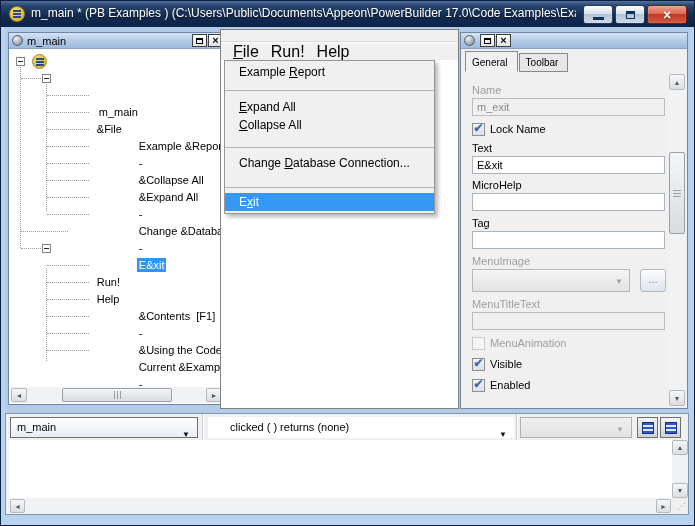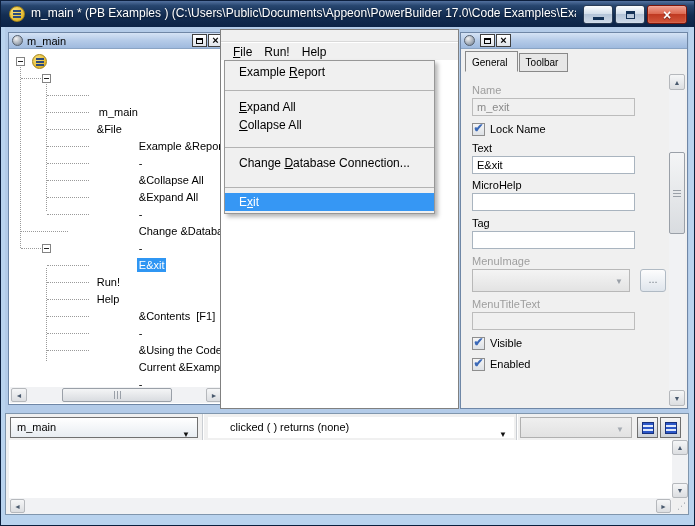--- a/index.html
+++ b/index.html
@@ -84,42 +84,42 @@
 
   .pt-hscroll { position:absolute; left:1px; right:1px; bottom:1px; height:16px; background:#f1f2f4; }
   .pt-hscroll .left  { left:1px; top:1px; width:16px; height:14px; }
   .pt-hscroll .right { right:1px; top:1px; width:16px; height:14px; }
   .pt-hscroll .thumb { left:52px; top:1px; width:110px; height:14px; }
 
   
   .panel-preview { left:215px; top:2px; width:239px; height:380px; border:1px solid #808080; background:#fff; }
   .pv-sliver { position:absolute; left:0; top:0; right:0; height:12px; background:#f0f0f0; border-bottom:1px solid #d9d9d9; }
   .pv-menubar { position:absolute; left:0; top:13px; right:0; height:17px; background:#f0f0f0;
-    display:flex; align-items:center; font-size:12px; padding-left:6px; }
+    display:flex; align-items:center; font-size:16px; padding-left:6px; }
   .pv-menubar .mb-item { padding:0 6px; }
   .accel { text-decoration:underline; }
   .pv-dropdown { position:absolute; left:3px; top:30px; width:211px; background:#f0f0f0;
     border:1px solid #979797; box-shadow:3px 3px 4px rgba(0,0,0,.28); padding:2px 0; font-size:12px; }
   .mi { height:18px; line-height:18px; padding-left:14px; white-space:pre; }
   .mi.sel { background:#3697f4; color:#fff; }
   .msep { border-top:1px solid #b3b3b3; height:0; }
   .msep.g1 { margin:9px 0 7px 0; }
   .msep.g2 { margin:13px 0 6px 0; }
   .msep.g3 { margin:15px 0 5px 0; }
 
   
   .panel-props { left:455px; top:5px; width:228px; height:377px; background:#f0f0f0; }
   .pp-tabs { position:absolute; left:0; top:17px; right:0; height:22px; padding-left:4px; display:flex; align-items:flex-end; }
   .tab { font-size:10px; padding:3px 9px 3px 6px; border:1px solid #898989; background:#e7e7e7;
     border-bottom:1px solid #898989; margin-right:1px; }
   .tab.active { background:#f0f0f0; border-bottom:1px solid #f0f0f0; padding-top:5px; }
   .pp-body { position:absolute; left:0; top:39px; right:19px; bottom:1px; overflow:hidden; padding:12px 0 0 11px; font-size:11px; }
   .flabel { margin-bottom:2px; color:#000; }
   .flabel.dim { color:#9e9e9e; }
-  .finput { width:163px; height:18px; border:1px solid #a9b4bf; background:#fff; font-family:"Liberation Sans",sans-serif;
+  .finput { width:193px; height:18px; border:1px solid #a9b4bf; background:#fff; font-family:"Liberation Sans",sans-serif;
     font-size:11px; padding:0 4px; margin-bottom:5px; display:block; }
   .finput:disabled { background:#f0f0f0; border-color:#bcbcbc; color:#8a8a8a; }
   .cbrow { display:flex; align-items:center; height:16px; margin:2px 0 5px 0; }
   .cb { width:13px; height:13px; border:1px solid #8e8e8e; background:linear-gradient(#f5f5f5,#dde1e6);
     display:inline-flex; align-items:center; justify-content:center; margin-right:5px; flex:0 0 auto; }
   .cb .mark { color:#3b69b8; font-size:12px; font-weight:bold; line-height:1; margin-top:-2px; }
   .cbrow.dim .cb { border-color:#c9c9c9; background:#f6f6f6; }
   .cbrow.dim .cblabel { color:#9e9e9e; }
   .imgrow { display:flex; align-items:center; margin-bottom:6px; }
   .combo-dis { width:158px; height:23px; border:1px solid #b8b8b8; background:linear-gradient(#f4f4f4,#e3e3e3);
@@ -388,20 +388,26 @@
         <input class="finput" value="" style="">
         <div class="flabel dim" style="margin-top:6px;">MenuImage</div>
         <div class="imgrow">
           <span class="combo-dis">
               <span class="arr">▼</span>
             </span>
           <span class="browse-btn">...</span>
         </div>
         <div class="flabel dim">MenuTitleText</div>
         <input class="finput" disabled="" value="" style="">
+        <div class="cbrow dim">
+          <span class="cb">
+              <span class="mark"></span>
+            </span>
+          <span class="cblabel">MenuAnimation</span>
+        </div>
         <div class="cbrow">
           <span class="cb">
               <span class="mark">✔</span>
             </span>
           <span class="cblabel">Visible</span>
         </div>
         <div class="cbrow">
           <span class="cb">
               <span class="mark">✔</span>
             </span>

